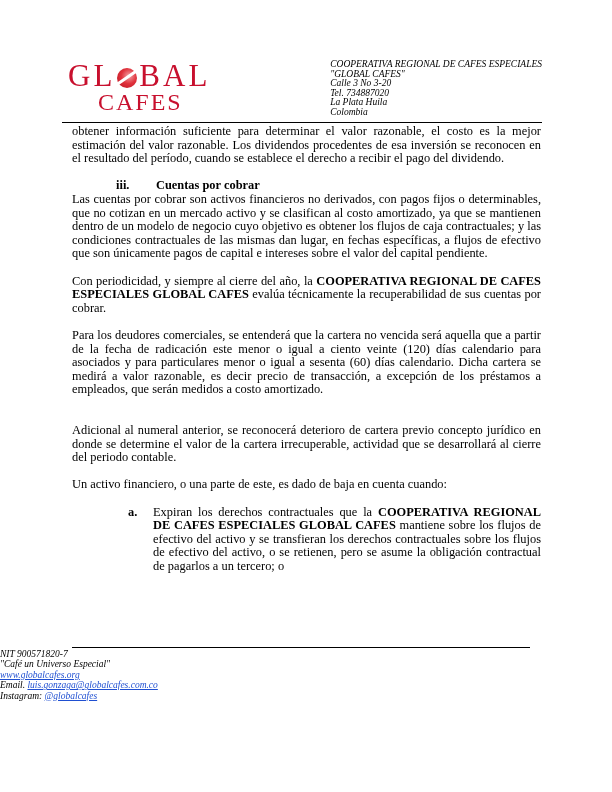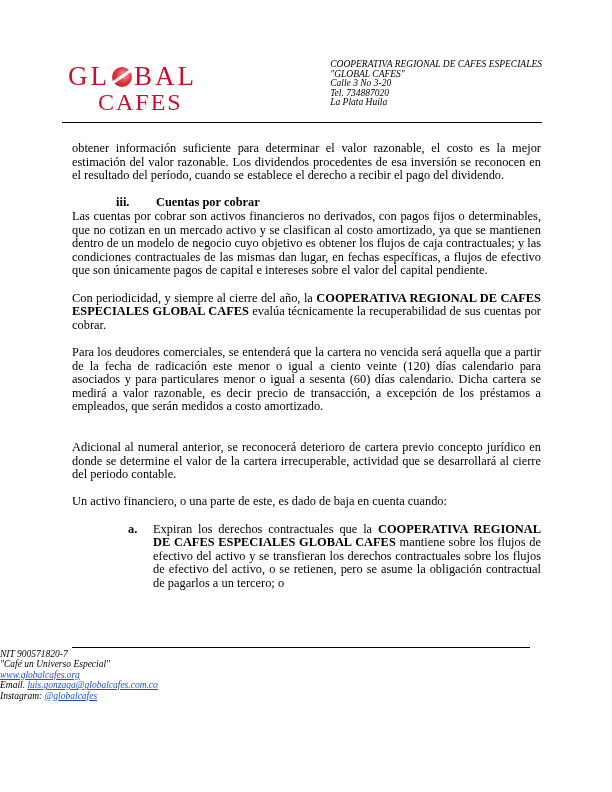--- a/index.html
+++ b/index.html
@@ -1,31 +1,31 @@
 <!DOCTYPE html>
 <html><head>
   <meta charset="utf-8">
   <style>
     html, body { margin: 0; padding: 0; background: #ffffff; }
     body { width: 612px; height: 792px; position: relative; overflow: hidden;
            font-family: "Liberation Serif", serif; color: #000; }
     .logo { position: absolute; left: 68px; top: 62px; width: 130px; height: 52px; }
-    .logo-top { position: absolute; left: 0; top: 0; font-size: 27px; letter-spacing: 3px;
+    .logo-top { position: absolute; left: 0; top: 0; font-size: 31px; letter-spacing: 3px;
                 color: #c8102e; line-height: 28px; white-space: nowrap; }
     .logo-top .ball { display: inline-block; width: 20px; height: 20px; border-radius: 50%;
                       background: radial-gradient(circle at 60% 40%, #f3a2a6 0%, #e0323c 45%, #b8101e 100%);
                       vertical-align: -2px; margin: 0 2px; position: relative; }
     .logo-top .ball::after { content: ""; position: absolute; left: -3px; top: 8px; width: 26px; height: 3px;
                              background: #fff; transform: rotate(-35deg); border-radius: 2px; }
     .logo-bottom { position: absolute; left: 30px; top: 30px; font-size: 24px; letter-spacing: 2px;
                    color: #c8102e; line-height: 20px; }
     .header-info { position: absolute; right: 70px; top: 60px; 
                    font-style: italic; font-size: 9.5px; line-height: 9.6px; }
     .header-rule { position: absolute; left: 62px; right: 70px; top: 122px; border-top: 1px solid #000; }
-    .content { position: absolute; left: 72px; width: 469px; top: 142px; font-size: 12.4px; line-height: 13.6px; }
+    .content { position: absolute; left: 72px; width: 469px; top: 125px; font-size: 12.4px; line-height: 13.6px; }
     p { margin: 0; text-align: justify; }
     .gap { height: 13.6px; }
     .heading { font-weight: bold; padding-left: 44px; }
     .heading .num { display: inline-block; width: 40px; }
     .list-item { position: relative; padding-left: 81px; }
     .list-item .marker { position: absolute; left: 56px; font-weight: bold; }
     b { font-weight: bold; }
     .footer-rule { position: absolute; left: 72px; right: 82px; top: 647px; border-top: 1px solid #000; }
     .footer { position: absolute; left: 0; width: 612px; top: 649px; text-align: left;
               font-style: italic; font-size: 9.5px; line-height: 10.4px; }
@@ -40,20 +40,21 @@
   </div>
   <div class="logo-bottom">CAFES</div>
 </div>
 
 <div class="header-info">
   <div>COOPERATIVA REGIONAL DE CAFES ESPECIALES</div>
   <div>"GLOBAL CAFES"</div>
   <div>Calle  3 No 3-20</div>
   <div>Tel.  734887020</div>
   <div>La Plata Huila</div>
+  <div>Colombia</div>
 </div>
 <div class="header-rule"></div>
 
 <div class="content">
   <p>obtener información suficiente para determinar el valor razonable, el costo es la mejor estimación del valor razonable. Los dividendos procedentes de esa inversión se reconocen en el resultado del período, cuando se establece el derecho a recibir el pago del dividendo.</p>
   <div class="gap"></div>
   <div class="heading">
     <span class="num">iii.</span><span>Cuentas por cobrar</span>
   </div>
   <p>Las cuentas por cobrar son activos financieros no derivados, con pagos fijos o determinables, que no cotizan en un mercado activo y se clasifican al costo amortizado, ya que se mantienen dentro de un modelo de negocio cuyo objetivo es obtener los flujos de caja contractuales; y las condiciones contractuales de las mismas dan lugar, en fechas específicas, a flujos de efectivo que son únicamente pagos de capital e intereses sobre el valor del capital pendiente.</p>

